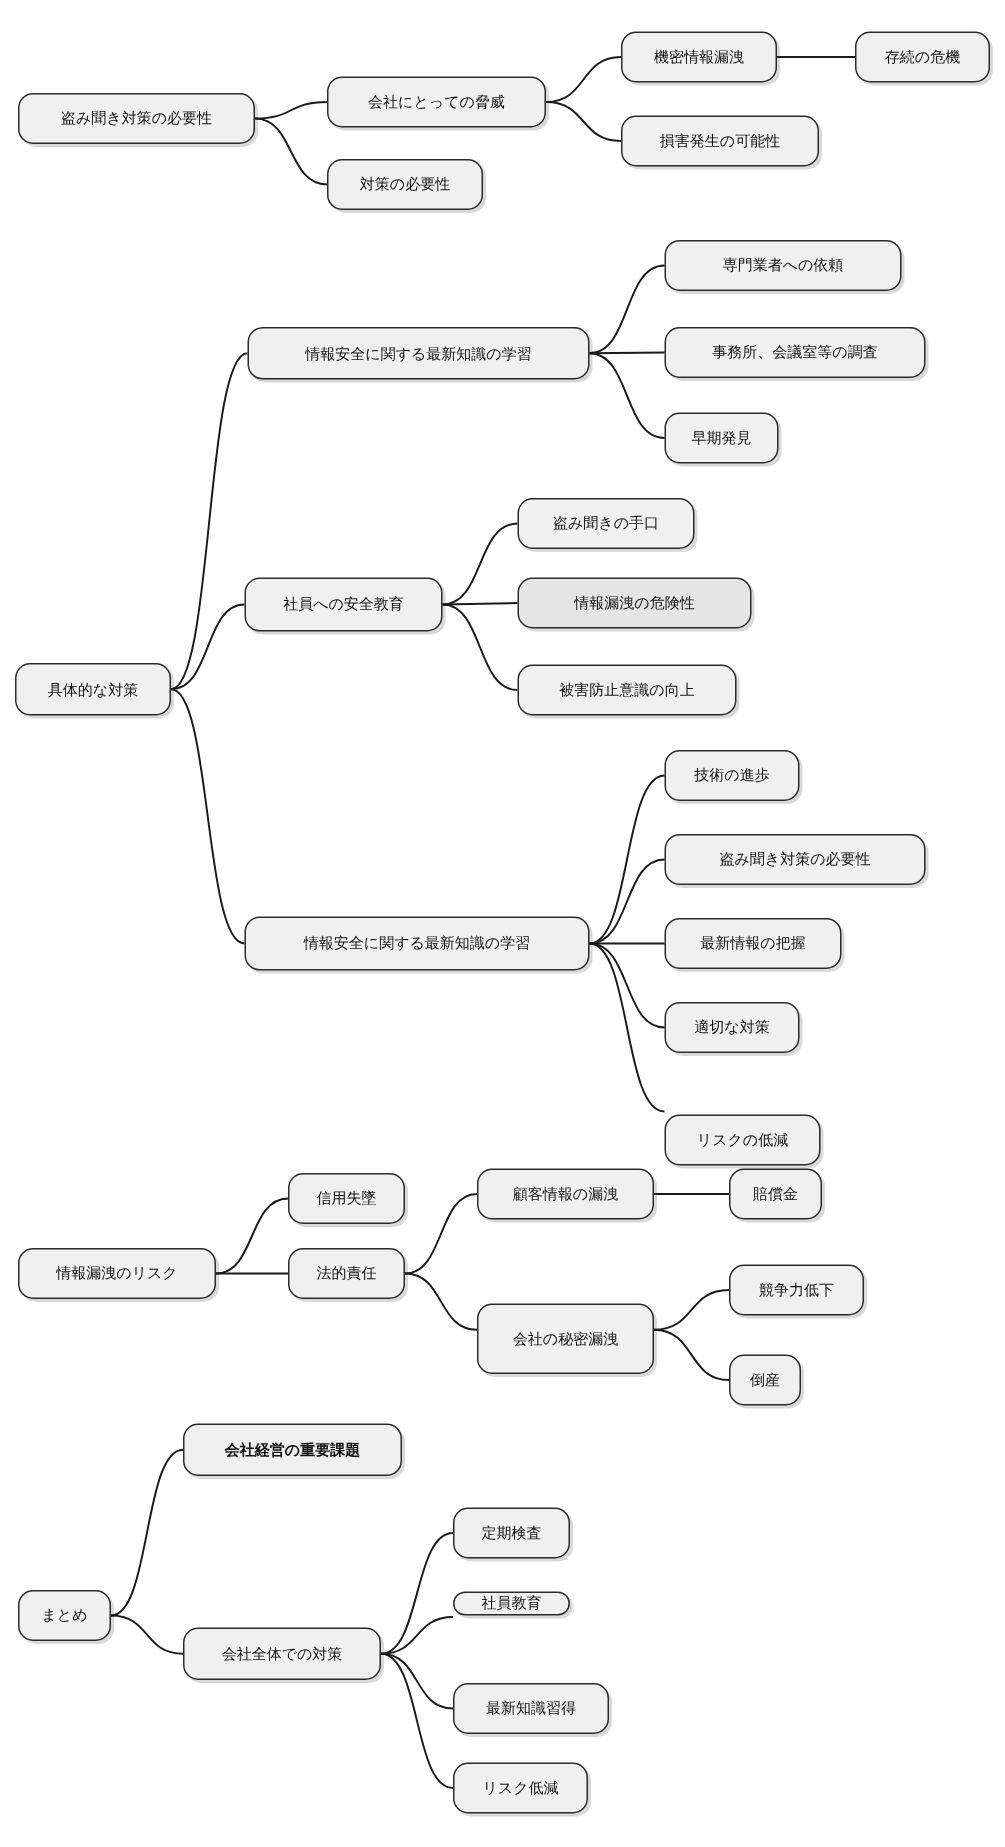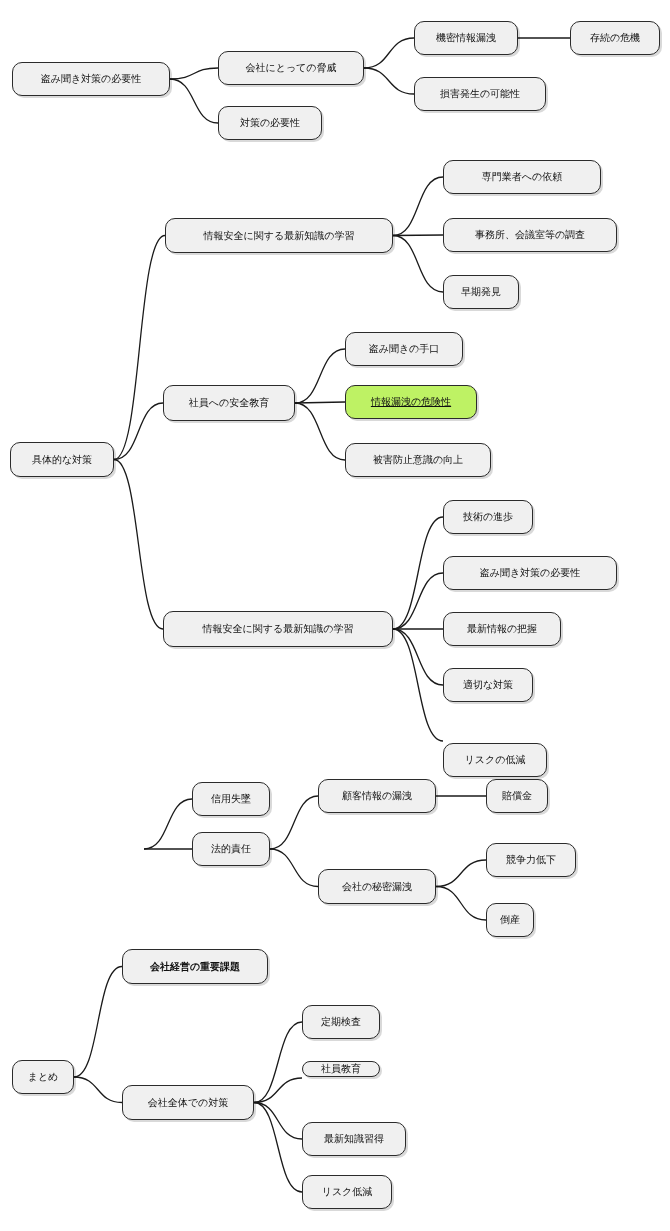--- a/index.html
+++ b/index.html
@@ -83,33 +83,34 @@
     <div class="node" style="left: 414px; top: 21px; width: 104px; height: 34px; background: rgb(240, 240, 240); border-color: rgb(43, 43, 43); color: rgb(17, 17, 17);">機密情報漏洩</div>
     <div class="node" style="left: 570px; top: 21px; width: 90px; height: 34px; background: rgb(240, 240, 240); border-color: rgb(43, 43, 43); color: rgb(17, 17, 17);">存続の危機</div>
     <div class="node" style="left: 414px; top: 77px; width: 132px; height: 34px; background: rgb(240, 240, 240); border-color: rgb(43, 43, 43); color: rgb(17, 17, 17);">損害発生の可能性</div>
     <div class="node" style="left: 10px; top: 442px; width: 104px; height: 35px; background: rgb(240, 240, 240); border-color: rgb(43, 43, 43); color: rgb(17, 17, 17);">具体的な対策</div>
     <div class="node" style="left: 165px; top: 218px; width: 228px; height: 35px; background: rgb(240, 240, 240); border-color: rgb(43, 43, 43); color: rgb(17, 17, 17);">情報安全に関する最新知識の学習</div>
     <div class="node" style="left: 443px; top: 160px; width: 158px; height: 34px; background: rgb(240, 240, 240); border-color: rgb(43, 43, 43); color: rgb(17, 17, 17);">専門業者への依頼</div>
     <div class="node" style="left: 443px; top: 218px; width: 174px; height: 34px; background: rgb(240, 240, 240); border-color: rgb(43, 43, 43); color: rgb(17, 17, 17);">事務所、会議室等の調査</div>
     <div class="node" style="left: 443px; top: 275px; width: 76px; height: 34px; background: rgb(240, 240, 240); border-color: rgb(43, 43, 43); color: rgb(17, 17, 17);">早期発見</div>
     <div class="node" style="left: 163px; top: 385px; width: 132px; height: 36px; background: rgb(240, 240, 240); border-color: rgb(43, 43, 43); color: rgb(17, 17, 17);">社員への安全教育</div>
     <div class="node" style="left: 345px; top: 332px; width: 118px; height: 34px; background: rgb(240, 240, 240); border-color: rgb(43, 43, 43); color: rgb(17, 17, 17);">盗み聞きの手口</div>
-    <div class="node" style="left: 345px; top: 385px; width: 132px; height: 34px; background: #bef264; border-color: rgb(43, 43, 43); color: rgb(17, 17, 17); text-decoration: underline;">情報漏洩の危険性</div>
+    <div class="node" style="left: 345px; top: 385px; width: 156px; height: 34px; background: #e5e5e5; border-color: rgb(43, 43, 43); color: rgb(17, 17, 17);">情報漏洩の危険性</div>
     <div class="node" style="left: 345px; top: 443px; width: 146px; height: 34px; background: rgb(240, 240, 240); border-color: rgb(43, 43, 43); color: rgb(17, 17, 17);">被害防止意識の向上</div>
     <div class="node" style="left: 163px; top: 611px; width: 230px; height: 36px; background: rgb(240, 240, 240); border-color: rgb(43, 43, 43); color: rgb(17, 17, 17);">情報安全に関する最新知識の学習</div>
     <div class="node" style="left: 443px; top: 500px; width: 90px; height: 34px; background: rgb(240, 240, 240); border-color: rgb(43, 43, 43); color: rgb(17, 17, 17);">技術の進歩</div>
     <div class="node" style="left: 443px; top: 556px; width: 174px; height: 34px; background: rgb(240, 240, 240); border-color: rgb(43, 43, 43); color: rgb(17, 17, 17);">盗み聞き対策の必要性</div>
     <div class="node" style="left: 443px; top: 612px; width: 118px; height: 34px; background: rgb(240, 240, 240); border-color: rgb(43, 43, 43); color: rgb(17, 17, 17);">最新情報の把握</div>
     <div class="node" style="left: 443px; top: 668px; width: 90px; height: 34px; background: rgb(240, 240, 240); border-color: rgb(43, 43, 43); color: rgb(17, 17, 17);">適切な対策</div>
     <div class="node" style="left: 443px; top: 697px; width: 104px; height: 34px; background: rgb(240, 240, 240); border-color: rgb(43, 43, 43); color: rgb(17, 17, 17); margin-top: 46px;">リスクの低減</div>
+    <div class="node" style="left: 12px; top: 832px; width: 132px; height: 34px; background: rgb(240, 240, 240); border-color: rgb(43, 43, 43); color: rgb(17, 17, 17);">情報漏洩のリスク</div>
     <div class="node" style="left: 192px; top: 782px; width: 78px; height: 34px; background: rgb(240, 240, 240); border-color: rgb(43, 43, 43); color: rgb(17, 17, 17);">信用失墜</div>
     <div class="node" style="left: 192px; top: 832px; width: 78px; height: 34px; background: rgb(240, 240, 240); border-color: rgb(43, 43, 43); color: rgb(17, 17, 17);">法的責任</div>
     <div class="node" style="left: 318px; top: 779px; width: 118px; height: 34px; background: rgb(240, 240, 240); border-color: rgb(43, 43, 43); color: rgb(17, 17, 17);">顧客情報の漏洩</div>
     <div class="node" style="left: 486px; top: 779px; width: 62px; height: 34px; background: rgb(240, 240, 240); border-color: rgb(43, 43, 43); color: rgb(17, 17, 17);">賠償金</div>
-    <div class="node" style="left: 318px; top: 869px; width: 118px; height: 35px; background: rgb(240, 240, 240); border-color: rgb(43, 43, 43); color: rgb(17, 17, 17);">会社の秘密漏洩</div>
+    <div class="node" style="left: 318px; top: 869px; width: 118px; height: 47px; background: rgb(240, 240, 240); border-color: rgb(43, 43, 43); color: rgb(17, 17, 17);">会社の秘密漏洩</div>
     <div class="node" style="left: 486px; top: 843px; width: 90px; height: 34px; background: rgb(240, 240, 240); border-color: rgb(43, 43, 43); color: rgb(17, 17, 17);">競争力低下</div>
     <div class="node" style="left: 486px; top: 903px; width: 48px; height: 34px; background: rgb(240, 240, 240); border-color: rgb(43, 43, 43); color: rgb(17, 17, 17);">倒産</div>
     <div class="node" style="left: 12px; top: 1060px; width: 62px; height: 34px; background: rgb(240, 240, 240); border-color: rgb(43, 43, 43); color: rgb(17, 17, 17);">まとめ</div>
     <div class="node" style="left: 122px; top: 949px; width: 146px; height: 35px; background: rgb(240, 240, 240); border-color: rgb(43, 43, 43); color: rgb(17, 17, 17); font-weight: bold;">会社経営の重要課題</div>
     <div class="node" style="left: 122px; top: 1085px; width: 132px; height: 35px; background: rgb(240, 240, 240); border-color: rgb(43, 43, 43); color: rgb(17, 17, 17);">会社全体での対策</div>
     <div class="node" style="left: 302px; top: 1005px; width: 78px; height: 34px; background: rgb(240, 240, 240); border-color: rgb(43, 43, 43); color: rgb(17, 17, 17);">定期検査</div>
     <div class="node" style="left: 302px; top: 1061px; width: 78px; height: 16px; background: rgb(240, 240, 240); border-color: rgb(43, 43, 43); color: rgb(17, 17, 17);">社員教育</div>
     <div class="node" style="left: 302px; top: 1122px; width: 104px; height: 34px; background: rgb(240, 240, 240); border-color: rgb(43, 43, 43); color: rgb(17, 17, 17);">最新知識習得</div>
     <div class="node" style="left: 302px; top: 1175px; width: 90px; height: 34px; background: rgb(240, 240, 240); border-color: rgb(43, 43, 43); color: rgb(17, 17, 17);">リスク低減</div>
   </div>

